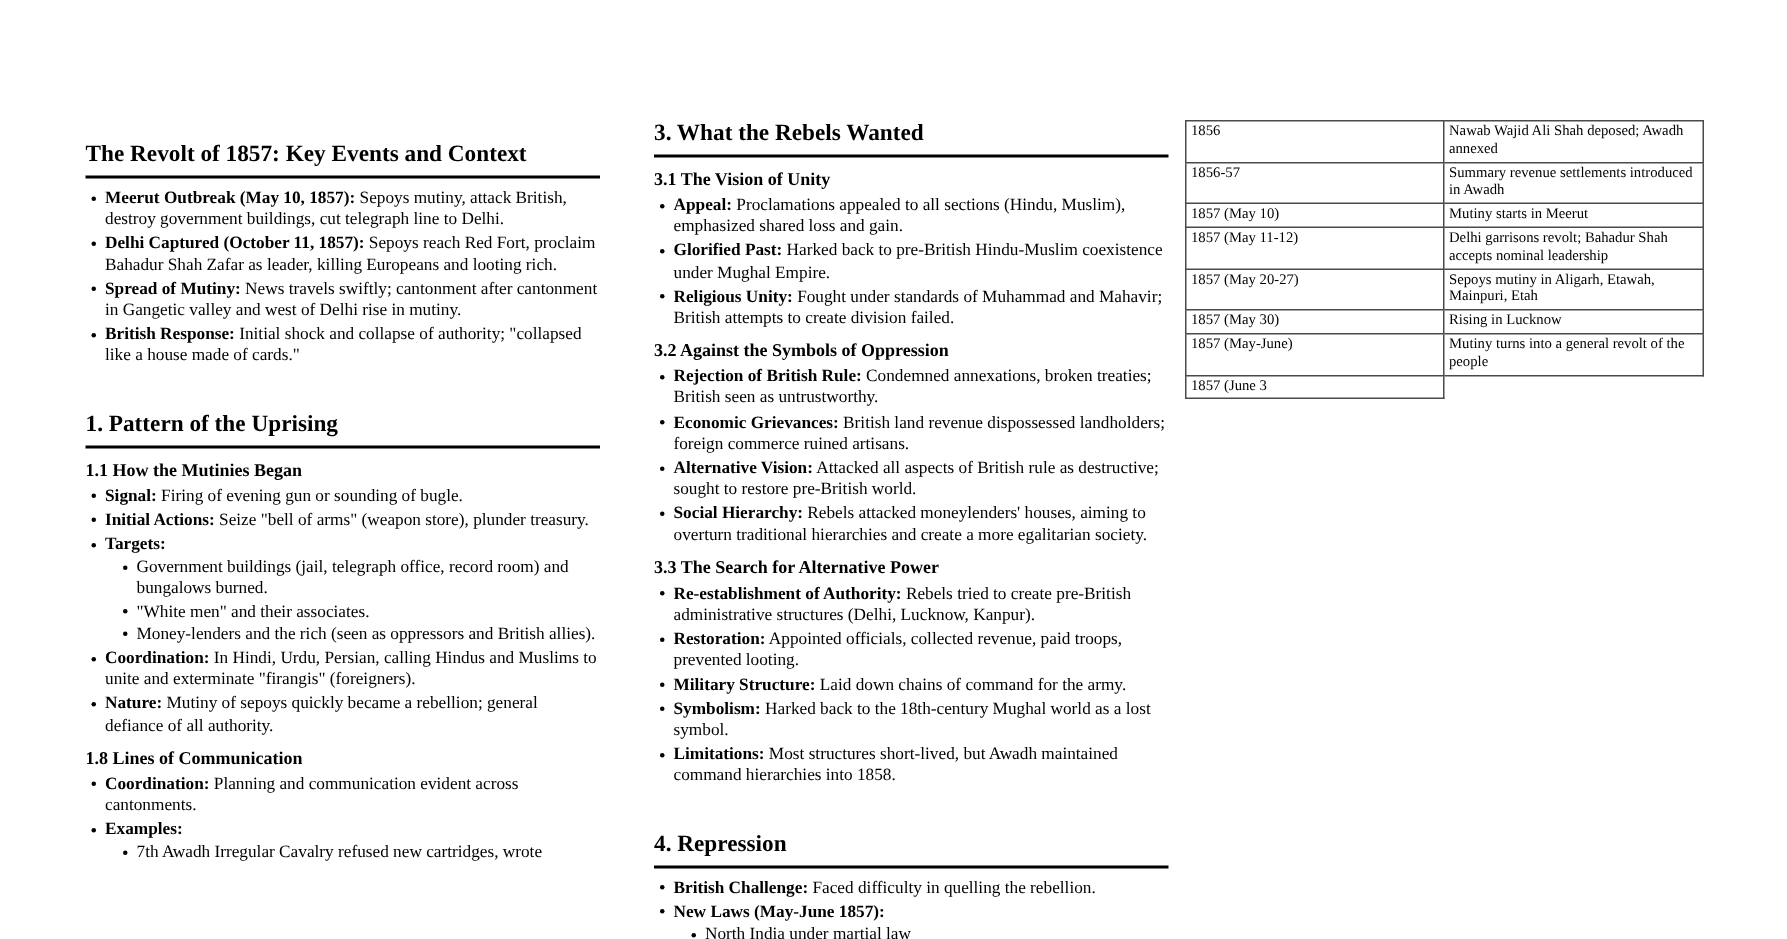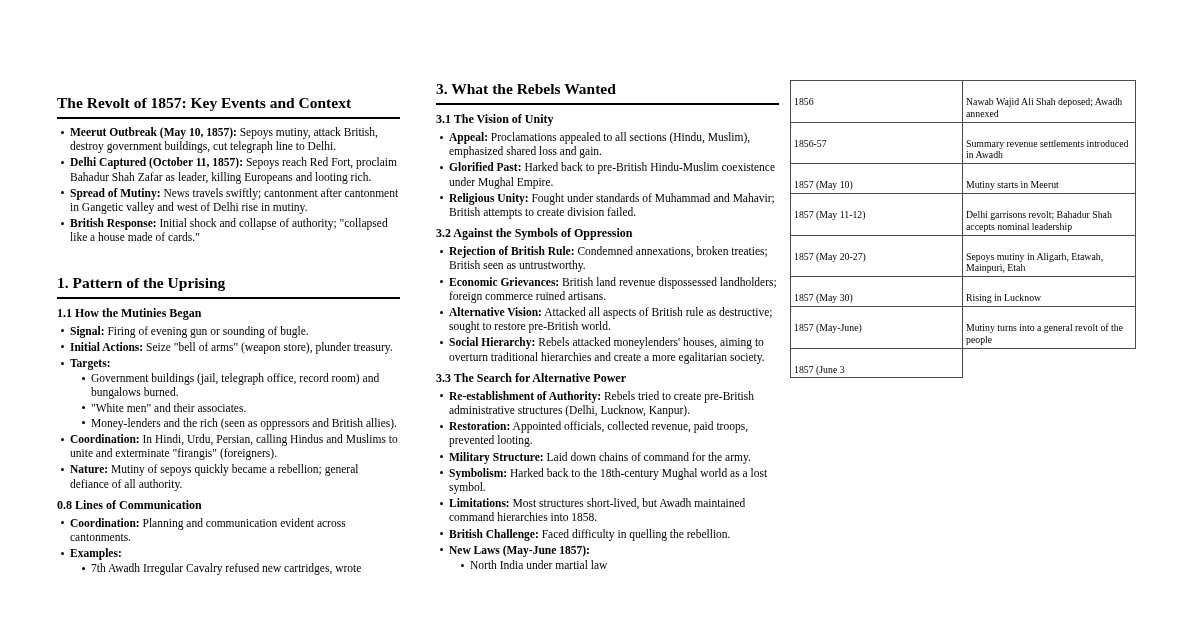--- a/index.html
+++ b/index.html
@@ -74,21 +74,21 @@
 
   table.timeline {
     border-collapse: collapse;
     table-layout: fixed;
     width: 345px;
     font-size: 9.8px;
     line-height: 11.8px;
   }
   table.timeline td {
     border: 1px solid #4a4a4a;
-    padding: 15px 3px 2px 3px;
+    padding: 1px 3px 2px 3px;
     vertical-align: top;
     overflow: hidden;
     margin-top: 12px;
   }
   table.timeline td.cell-empty {
     border: none;
   }
 </style>
 </head>
 <body>
@@ -115,21 +115,21 @@
         <ul class="blist">
           <li>Government buildings (jail, telegraph office, record room) and bungalows burned.</li>
           <li>"White men" and their associates.</li>
           <li>Money-lenders and the rich (seen as oppressors and British allies).</li>
         </ul>
       </li>
       <li><span class="lbl">Coordination:</span> <span>In Hindi, Urdu, Persian, calling Hindus and Muslims to unite and exterminate "firangis" (foreigners).</span></li>
       <li><span class="lbl">Nature:</span> <span>Mutiny of sepoys quickly became a rebellion; general defiance of all authority.</span></li>
     </ul>
 
-    <h2 class="doc-h2">0.8 Lines of Communication</h2>
+    <h2 class="doc-h2">1.8 Lines of Communication</h2>
     <ul class="blist">
       <li><span class="lbl">Coordination:</span> <span>Planning and communication evident across cantonments.</span></li>
       <li><span class="lbl">Examples:</span>
         <ul class="blist">
           <li>7th Awadh Irregular Cavalry refused new cartridges, wrote</li>
         </ul>
       </li>
     </ul>
   </div>
 
@@ -153,20 +153,21 @@
 
     <h2 class="doc-h2">3.3 The Search for Alternative Power</h2>
     <ul class="blist">
       <li><span class="lbl">Re-establishment of Authority:</span> <span>Rebels tried to create pre-British administrative structures (Delhi, Lucknow, Kanpur).</span></li>
       <li><span class="lbl">Restoration:</span> <span>Appointed officials, collected revenue, paid troops, prevented looting.</span></li>
       <li><span class="lbl">Military Structure:</span> <span>Laid down chains of command for the army.</span></li>
       <li><span class="lbl">Symbolism:</span> <span>Harked back to the 18th-century Mughal world as a lost symbol.</span></li>
       <li><span class="lbl">Limitations:</span> <span>Most structures short-lived, but Awadh maintained command hierarchies into 1858.</span></li>
     </ul>
 
+    <h1 class="doc-h1 spaced">4. Repression</h1>
     <ul class="blist">
       <li><span class="lbl">British Challenge:</span> <span>Faced difficulty in quelling the rebellion.</span></li>
       <li><span class="lbl">New Laws (May-June 1857):</span>
         <ul class="blist">
           <li>North India under martial law</li>
         </ul>
       </li>
     </ul>
   </div>
 

